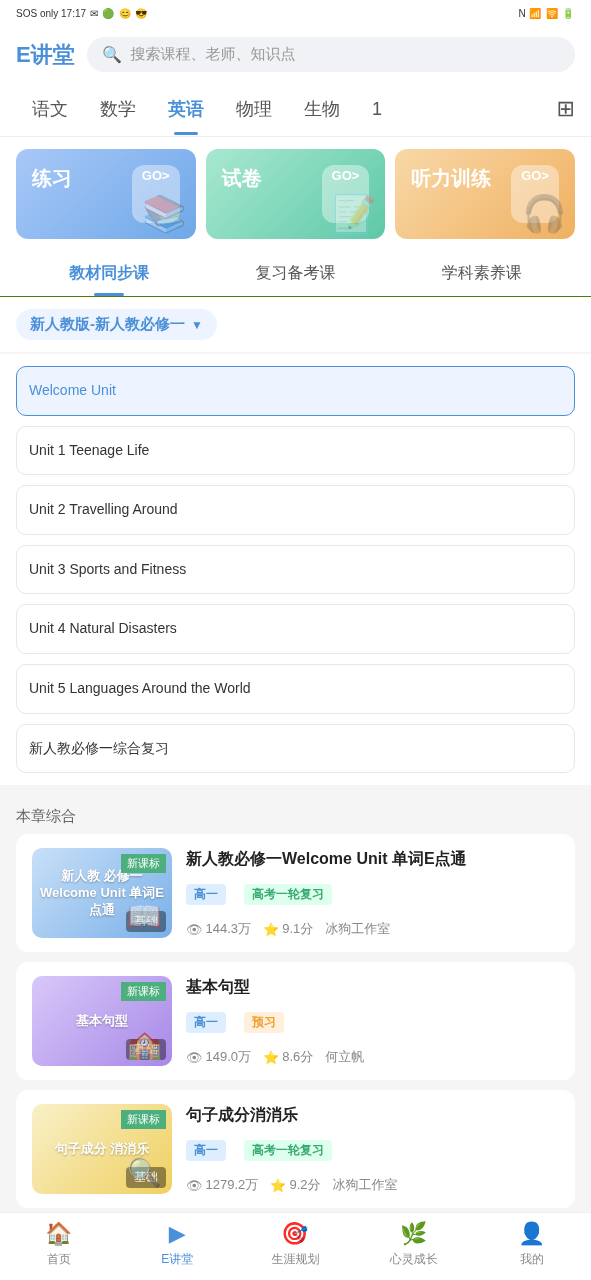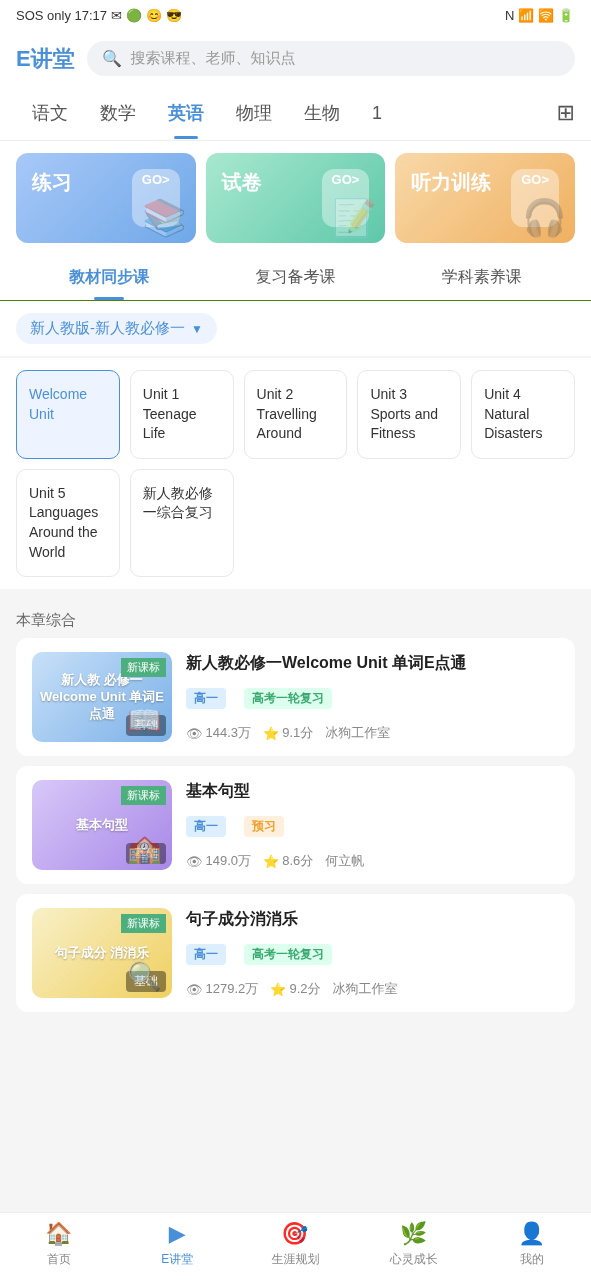--- a/index.html
+++ b/index.html
@@ -13,21 +13,21 @@
       font-size: 16px;
     }
 
     
     .status-bar {
       display: flex;
       justify-content: space-between;
       align-items: center;
       padding: 8px 16px;
       background: #fff;
-      font-size: 13px;
+      font-size: 10px;
       color: #333;
     }
     .status-left { display: flex; align-items: center; gap: 4px; }
     .status-right { display: flex; align-items: center; gap: 4px; }
 
     
     .header {
       display: flex;
       align-items: center;
       padding: 10px 16px;
@@ -173,29 +173,30 @@
     .textbook-dropdown {
       display: inline-flex;
       align-items: center;
       gap: 6px;
       background: #eef4ff;
       border-radius: 20px;
       padding: 6px 14px;
       font-size: 15px;
       color: #4a90d9;
       cursor: pointer;
+      font-weight: bold;
     }
     .dropdown-arrow { font-size: 12px; }
 
     
     .unit-grid {
       background: #fff;
       padding: 12px 16px;
       display: grid;
-      grid-template-columns: repeat(5, 1fr);
+      grid-template-columns: repeat(1, 1fr);
       gap: 10px;
       margin-bottom: 10px;
     }
     .unit-cell {
       border: 1px solid #e8e8e8;
       border-radius: 10px;
       padding: 14px 12px;
       font-size: 14px;
       color: #333;
       cursor: pointer;

